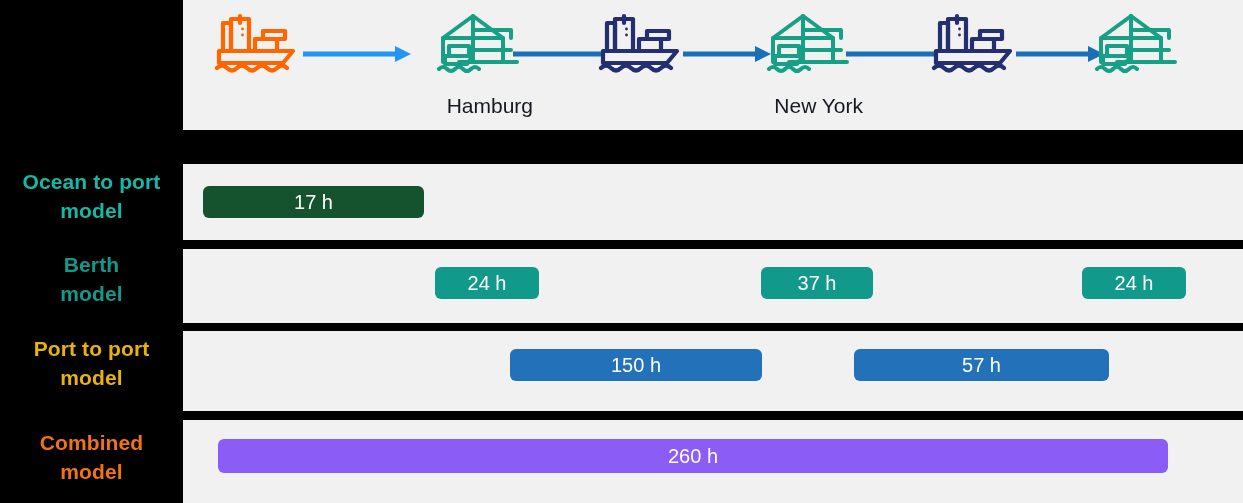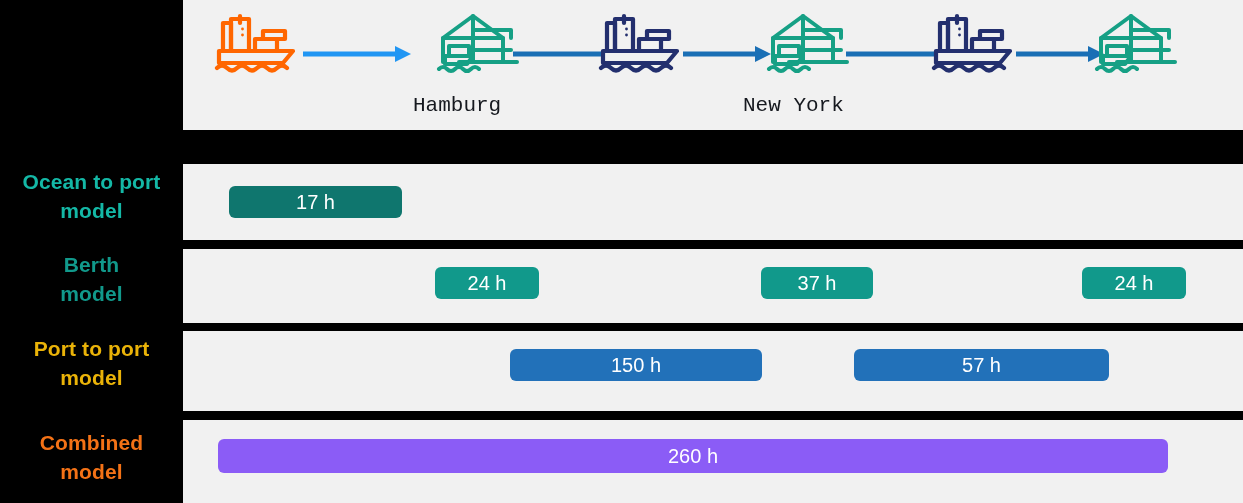--- a/index.html
+++ b/index.html
@@ -48,22 +48,21 @@
   
   .journey {
     position: absolute;
     left: 0; top: 0;
     width: 1060px; height: 130px;
   }
   .node {
     position: absolute;
     top: 12px;
     width: 120px;
-    text-align: left;
-    font-family: Liberation Mono, monospace;
+    text-align: right;
   }
   .node .glyph {
     height: 62px;
     display: flex;
     align-items: center;
     justify-content: center;
   }
   .node .city {
     margin-top: 20px;
     font-size: 21px;
@@ -268,21 +267,21 @@
               <path d="M20 44 H48 L42 52 H20 Z"></path>
               <path d="M14 57 q4 -4 8 0 t8 0 t8 0 t8 0 t8 0"></path>
             </g>
           </svg>
         </div>
       </div>
 
     </div>
 
     <div class="panel" style="top:164px;height:76px;">
-      <div class="bar" style="left:46px;top:22px;width:173px;background:#0f766e;">17 h</div>
+      <div class="bar" style="left:20px;top:22px;width:221px;background:#14532d;">17 h</div>
     </div>
 
     <div class="panel" style="top:249px;height:74px;">
       <div class="bar" style="left:252px;top:18px;width:104px;background:#11998b;">24 h</div>
       <div class="bar" style="left:578px;top:18px;width:112px;background:#11998b;">37 h</div>
       <div class="bar" style="left:899px;top:18px;width:104px;background:#11998b;">24 h</div>
     </div>
 
     <div class="panel" style="top:331px;height:80px;">
       <div class="bar" style="left:327px;top:18px;width:252px;background:#2271b9;">150 h</div>

